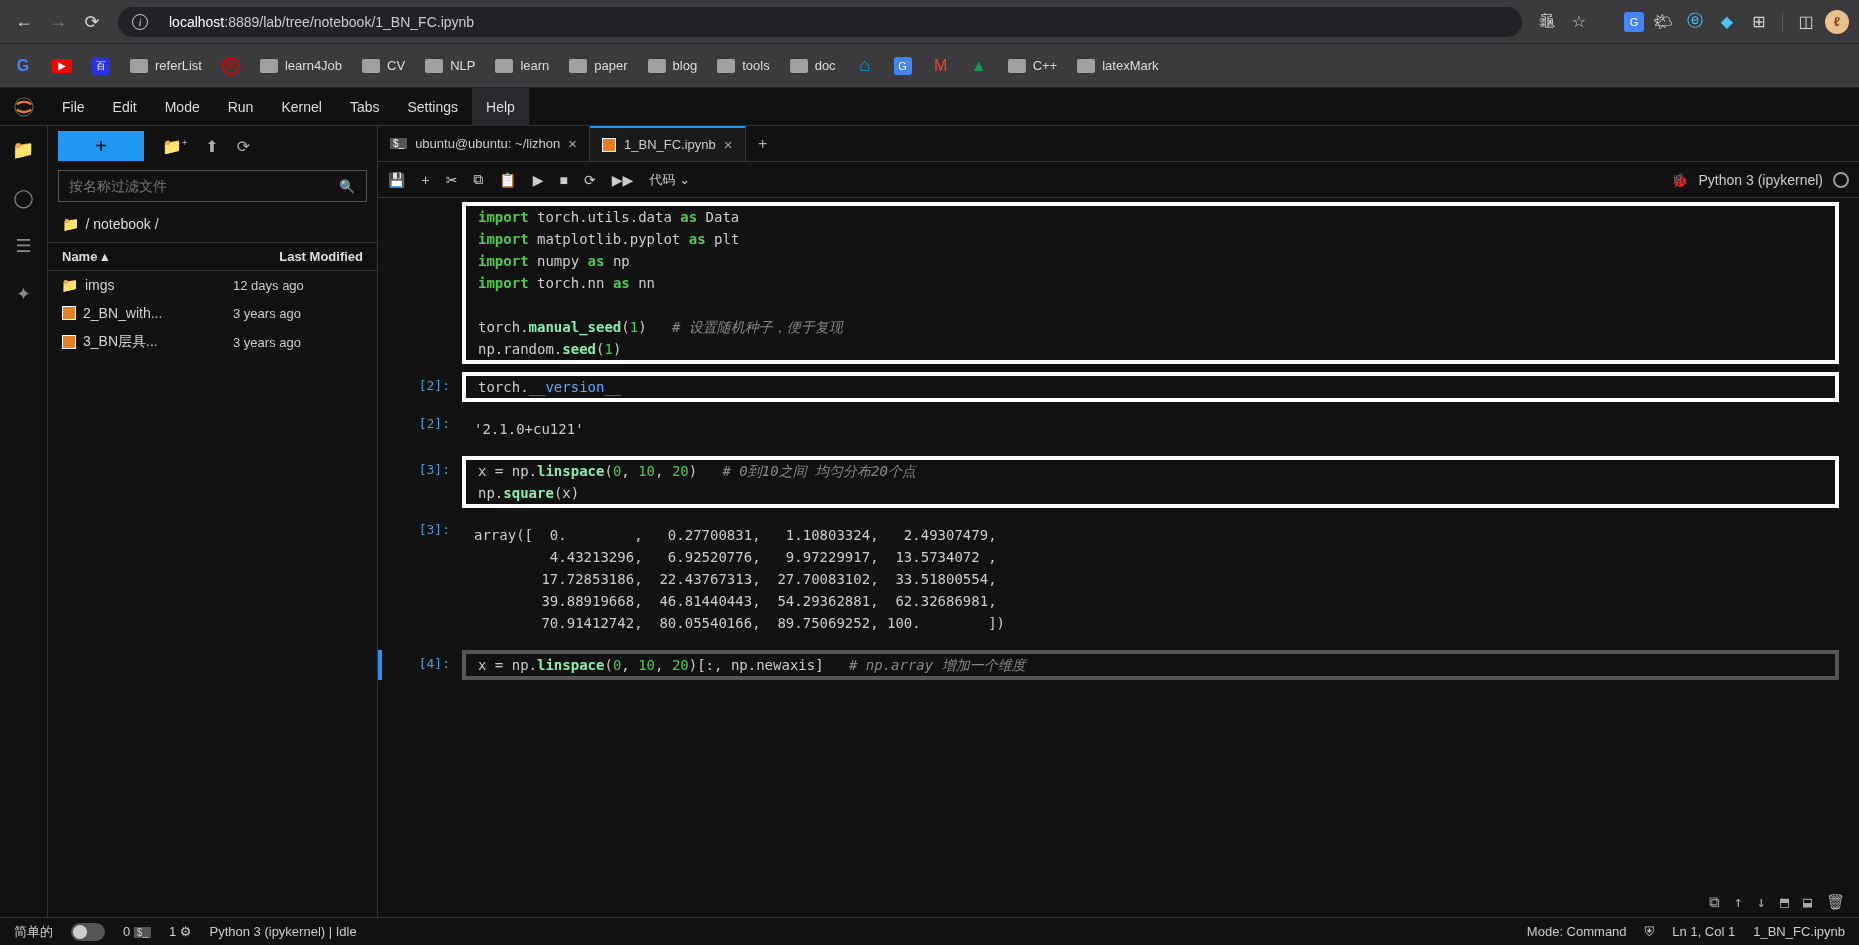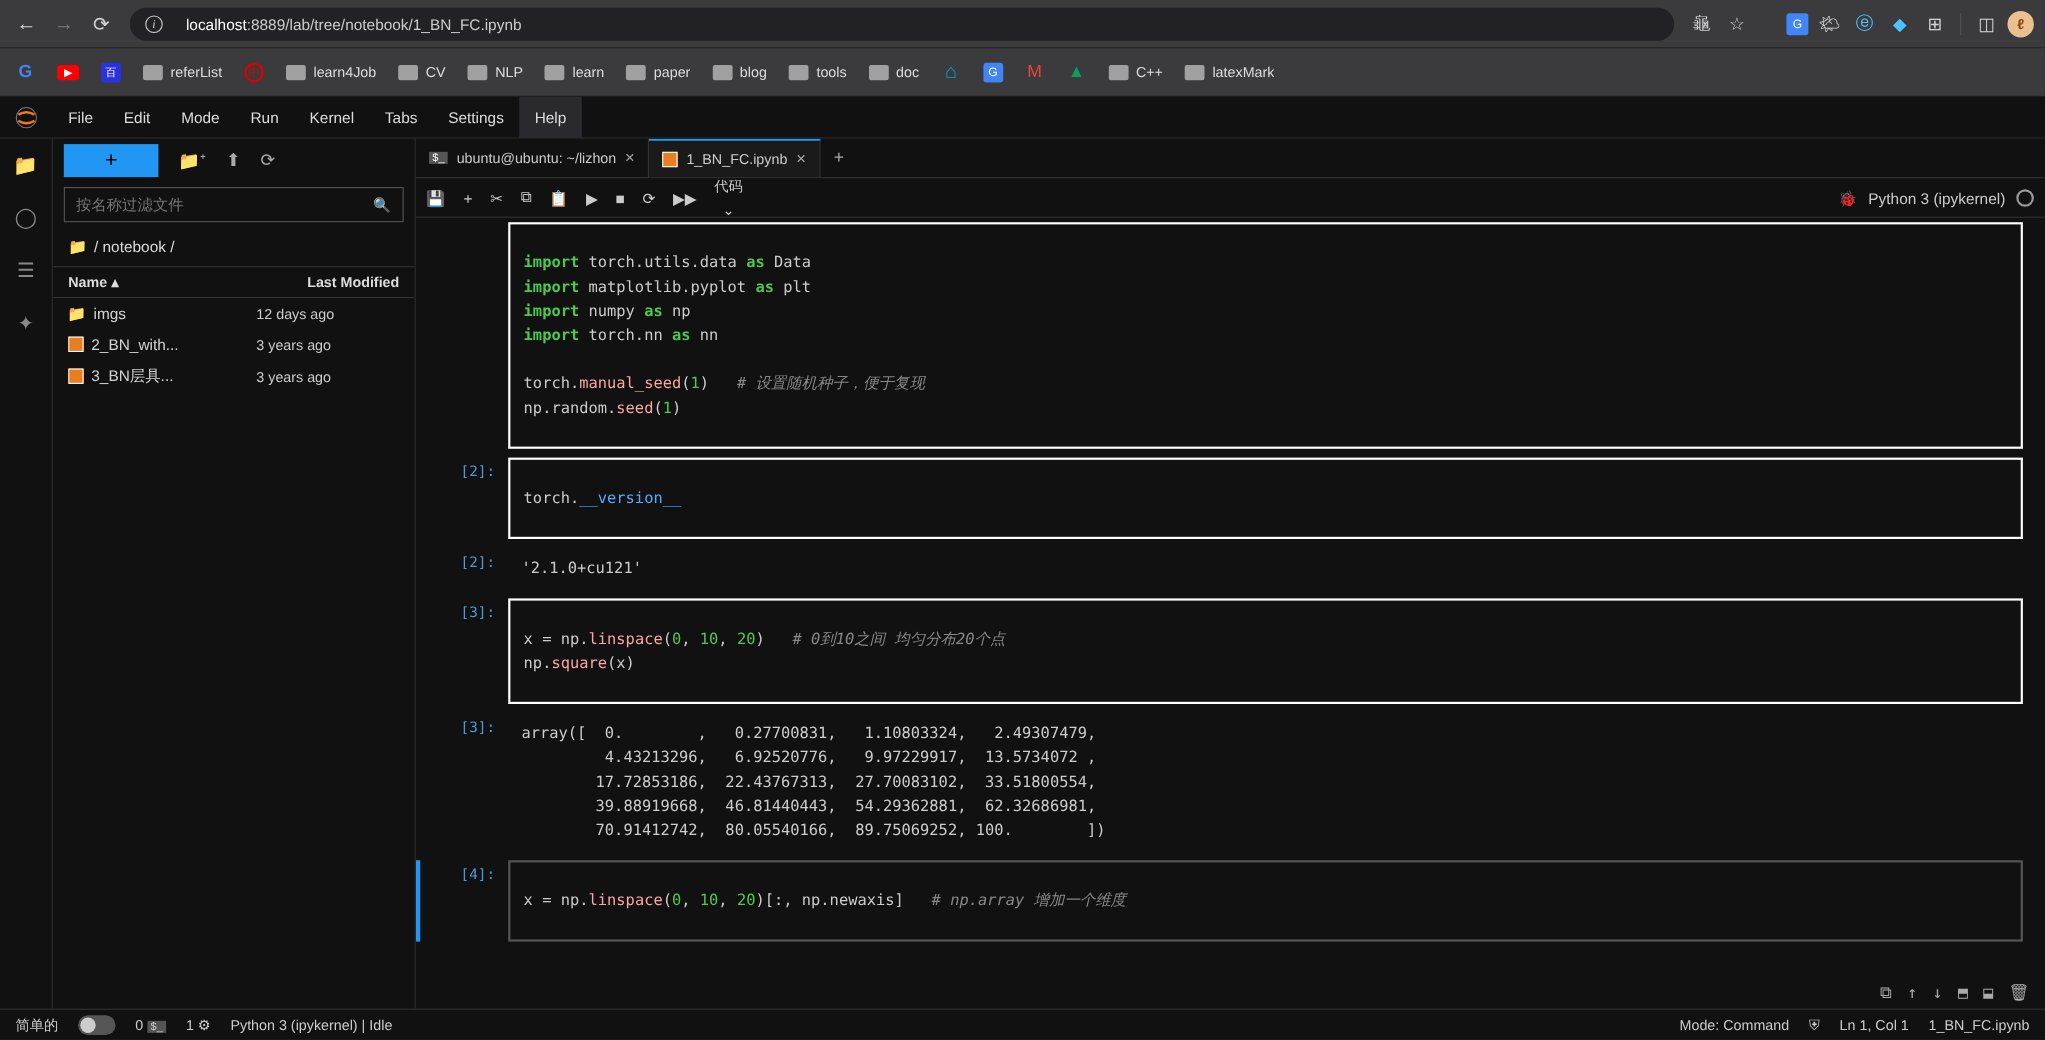--- a/index.html
+++ b/index.html
@@ -56,36 +56,36 @@
 
 .main-panel { flex:1; display:flex; flex-direction:column; background:#111; overflow:hidden; }
 .tabs { height:36px; display:flex; background:#111; border-bottom:1px solid #333; }
 .tab { display:flex; align-items:center; padding:0 12px; gap:8px; border-right:1px solid #333; cursor:pointer; font-size:13px; color:#ccc; }
 .tab.active { border-top:2px solid #2196f3; background:#1a1a1a; }
 .tab .close { color:#aaa; font-size:15px; }
 .tab-add { width:34px; display:flex; align-items:center; justify-content:center; color:#aaa; cursor:pointer; font-size:16px; }
 
 .nb-toolbar { height:36px; display:flex; align-items:center; padding:0 10px; gap:16px; border-bottom:1px solid #333; color:#ccc; }
 .tb-ico { cursor:pointer; font-size:14px; }
-.tb-sel { display:flex; align-items:center; gap:4px; cursor:pointer;flex-direction:column; }
+.tb-sel { display:flex; align-items:center; gap:4px; cursor:pointer; }
 .tb-spacer { flex:1; }
 .tb-kernel { display:flex; align-items:center; gap:10px; font-size:14px; }
 .kstat { width:16px; height:16px; border:2px solid #999; border-radius:50%; }
 
 .nb-content { flex:1; overflow:auto; padding:0 0 20px 0; font-family:Menlo,Consolas,monospace; position:relative; }
 .cell { display:flex; padding:4px 20px 4px 0; }
 .cell-gutter { width:4px; }
 .cell.active .cell-gutter { background:#2196f3; }
 .prompt { width:80px; text-align:right; padding:6px 12px 0 0; color:#499cd6; font-size:13px; }
 .cell-body { flex:1; }
-.cell-input { border:2px solid #ffffff; padding:24px 12px; background:#111; }
+.cell-input { border:4px solid #ffffff; padding:0 12px; background:#111; }
 .cell-output { padding:8px 12px; color:#ccc; }
 pre { font-family:Menlo,Consolas,monospace; font-size:14px; line-height:22px; white-space:pre; color:#ccc; }
 .kw { color:#4ec94e; font-weight:bold; }
-.fn { color:#fca5a5; }
+.fn { color:#86efac;font-weight:bold; }
 .op { color:#ccc; }
 .num { color:#4ec94e; }
 .cmt { color:#888; font-style:italic; }
 .mag { color:#57aaff;margin-top:10px; }
 
 .nb-footbar { position:absolute; right:14px; bottom:6px; display:flex; gap:14px; color:#aaa; font-size:15px; }
 .nb-footbar span { cursor:pointer; }
 
 
 .status-bar { position:absolute; bottom:0; left:0; right:0; height:28px; background:#111; border-top:1px solid #333; display:flex; align-items:center; padding:0 14px; gap:18px; font-size:13px; color:#ccc; }

